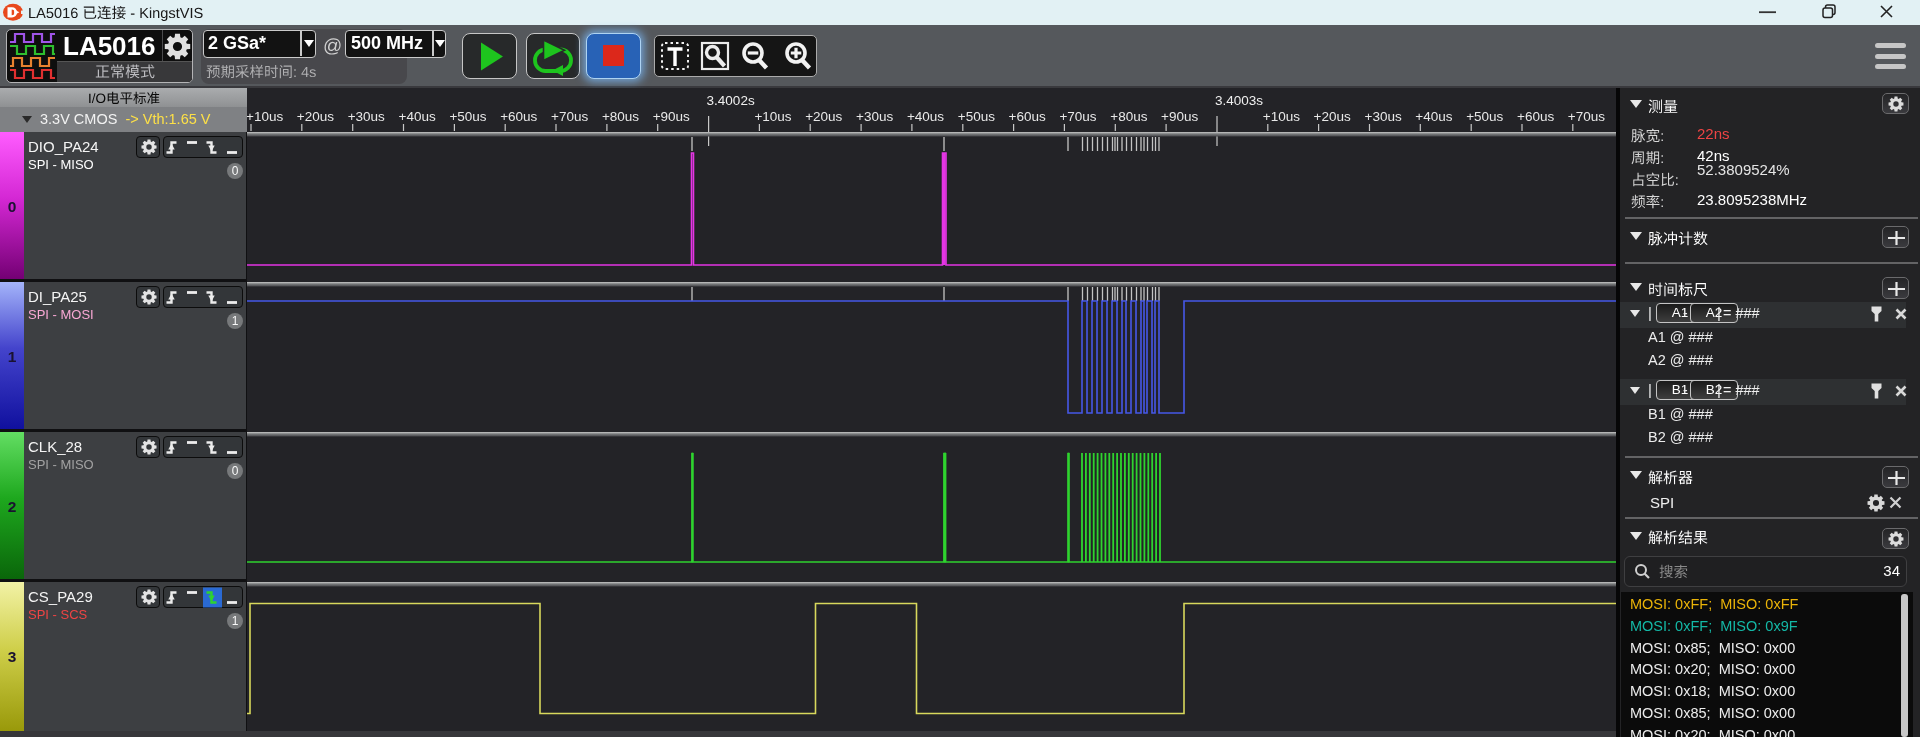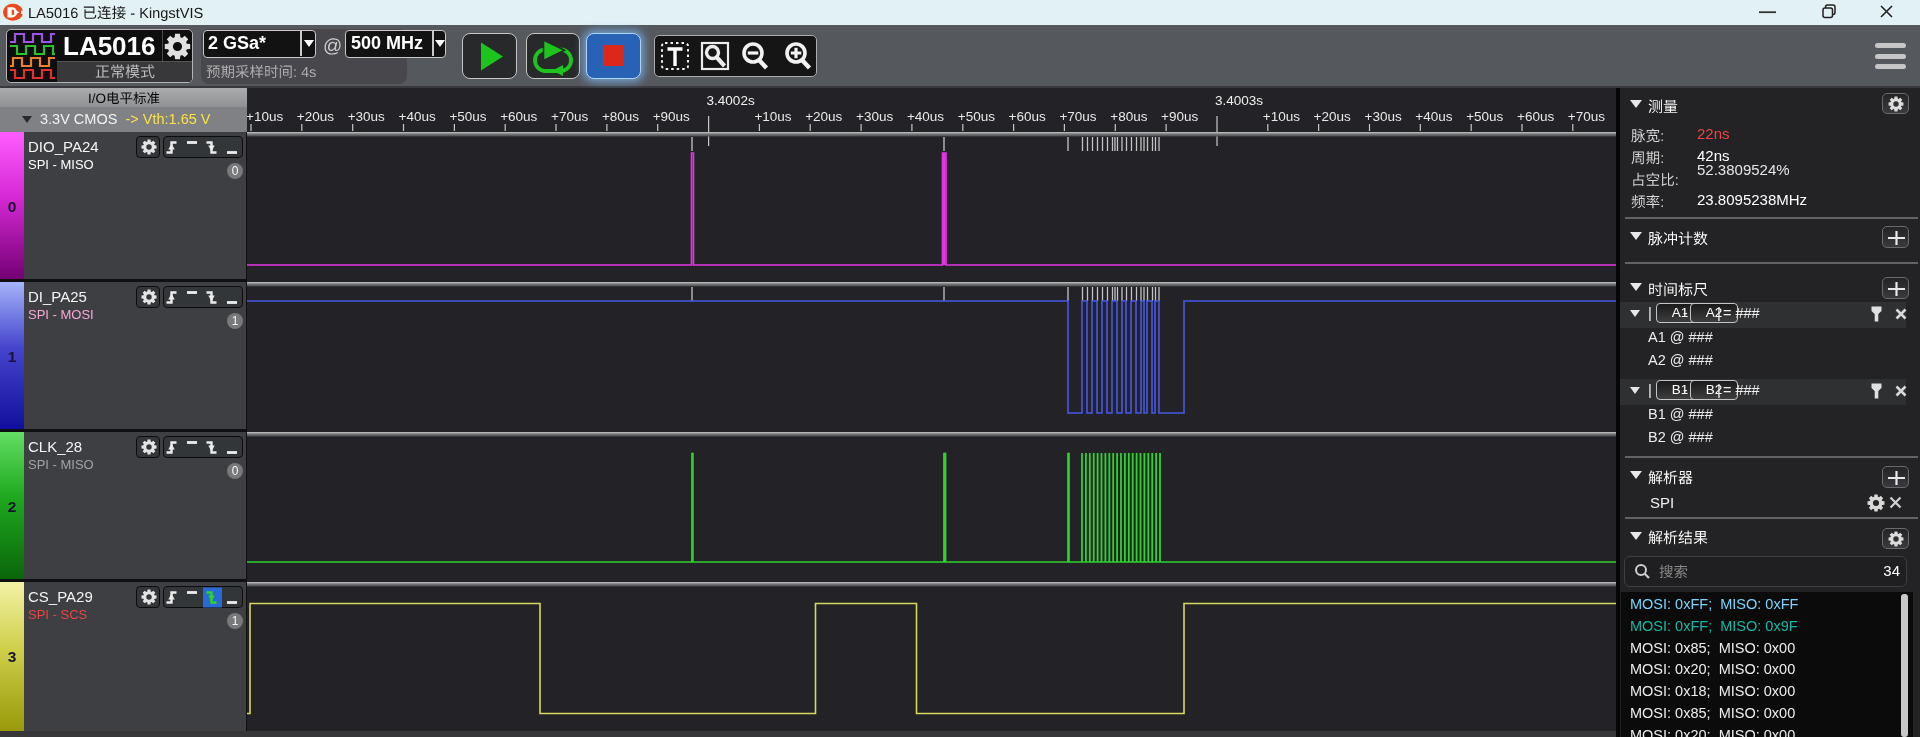--- a/index.html
+++ b/index.html
@@ -323,20 +323,20 @@
 <div class="abs" style="left:1624px;top:556px;width:283px;height:31px;background:#1f1f21;border:1px solid #3f3f41;border-radius:6px"></div>
 <svg class="abs" style="left:1634px;top:563px" width="17" height="17">
     <circle cx="7" cy="7" r="5" fill="none" stroke="#cfcfcf" stroke-width="2"></circle>
     <path d="M10.5 10.5 l4.5 4.5" stroke="#cfcfcf" stroke-width="2.2"></path>
   </svg>
 <svg style="position:absolute;left:1659px;top:562px;overflow:visible" width="40" height="20">
     <path fill="#8a8a8a" d="M2.4 2.8V5.7H0.7V6.8H2.4V9.9L0.6 10.5L0.9 11.5L2.4 11.0V14.8C2.4 15.0 2.3 15.0 2.2 15.0C2.0 15.1 1.5 15.1 0.9 15.0C1.1 15.3 1.2 15.8 1.2 16.1C2.1 16.1 2.6 16.1 3.0 15.9C3.3 15.7 3.4 15.4 3.4 14.8V10.6L5.1 9.9L4.9 8.9L3.4 9.5V6.8H4.9V5.7H3.4V2.8ZM5.5 10.8V11.7H6.1L6.0 11.8C6.6 12.7 7.5 13.6 8.5 14.2C7.2 14.8 5.8 15.1 4.4 15.3C4.6 15.5 4.8 15.9 4.9 16.2C6.5 15.9 8.1 15.5 9.4 14.8C10.6 15.4 11.9 15.9 13.3 16.1C13.4 15.9 13.7 15.4 13.9 15.2C12.7 15.0 11.5 14.7 10.5 14.2C11.6 13.5 12.6 12.4 13.2 11.1L12.6 10.8L12.4 10.8H9.9V9.4H13.3V4.0H10.5V4.9H12.3V6.3H10.5V7.1H12.3V8.5H9.9V2.8H8.9V8.5H6.6V7.1H8.2V6.3H6.6V4.9C7.4 4.7 8.2 4.4 8.8 4.1L8.0 3.3C7.5 3.7 6.5 4.1 5.7 4.4V9.4H8.9V10.8ZM11.7 11.7C11.2 12.5 10.4 13.2 9.5 13.7C8.5 13.2 7.7 12.5 7.1 11.7Z M23.7 13.5C24.9 14.2 26.5 15.2 27.2 15.8L28.1 15.2C27.3 14.5 25.7 13.6 24.5 13.0ZM18.7 13.0C17.9 13.8 16.6 14.6 15.4 15.2C15.6 15.3 16.0 15.7 16.2 15.9C17.4 15.3 18.8 14.3 19.7 13.4ZM17.3 10.4C17.6 10.3 17.9 10.2 20.6 10.1C19.4 10.6 18.4 11.1 17.9 11.2C17.1 11.6 16.5 11.8 16.0 11.8C16.1 12.1 16.2 12.6 16.3 12.8C16.6 12.7 17.2 12.6 21.4 12.3V14.9C21.4 15.0 21.4 15.1 21.1 15.1C20.9 15.1 20.1 15.1 19.2 15.1C19.4 15.4 19.6 15.8 19.6 16.1C20.7 16.1 21.4 16.1 21.9 15.9C22.4 15.8 22.5 15.5 22.5 14.9V12.3L26.1 12.0C26.4 12.4 26.8 12.9 27.0 13.2L27.9 12.6C27.2 11.8 25.9 10.6 24.9 9.8L24.1 10.2C24.5 10.6 24.9 10.9 25.3 11.3L19.0 11.6C21.0 10.9 23.1 9.9 25.0 8.7L24.3 8.0C23.6 8.5 22.9 8.9 22.2 9.2L19.0 9.4C20.0 8.9 21.0 8.3 21.9 7.7L21.5 7.3H27.0V9.1H28.1V6.4H22.3V5.1H27.9V4.1H22.3V2.8H21.2V4.1H15.6V5.1H21.2V6.4H15.5V9.1H16.5V7.3H20.8C19.8 8.1 18.5 8.8 18.1 9.0C17.7 9.3 17.3 9.4 17.0 9.4C17.1 9.7 17.3 10.2 17.3 10.4Z"></path>
   </svg>
 <div class="abs" style="left:1866px;top:562px;width:34px;text-align:right;font-size:15px;color:#fff">34</div>
 <div class="abs" style="left:1621px;top:592px;width:292px;height:145px;background:#0b0b0b"></div>
-<div class="abs" style="left:1630px;top:596.0px;font-size:14.5px;color:#7dd3fc;white-space:pre">MOSI: 0xFF;  MISO: 0xFF</div>
+<div class="abs" style="left:1630px;top:596.0px;font-size:14.5px;color:#eab308;white-space:pre">MOSI: 0xFF;  MISO: 0xFF</div>
 <div class="abs" style="left:1630px;top:617.8px;font-size:14.5px;color:#14b8a6;white-space:pre">MOSI: 0xFF;  MISO: 0x9F</div>
 <div class="abs" style="left:1630px;top:639.6px;font-size:14.5px;color:#ececec;white-space:pre">MOSI: 0x85;  MISO: 0x00</div>
 <div class="abs" style="left:1630px;top:661.4px;font-size:14.5px;color:#ececec;white-space:pre">MOSI: 0x20;  MISO: 0x00</div>
 <div class="abs" style="left:1630px;top:683.2px;font-size:14.5px;color:#ececec;white-space:pre">MOSI: 0x18;  MISO: 0x00</div>
 <div class="abs" style="left:1630px;top:705.0px;font-size:14.5px;color:#ececec;white-space:pre">MOSI: 0x85;  MISO: 0x00</div>
 <div class="abs" style="left:1630px;top:726.8px;font-size:14.5px;color:#ececec;white-space:pre">MOSI: 0x20;  MISO: 0x00</div>
 <div class="abs" style="left:1901px;top:594px;width:7px;height:143px;background:#c8c8c8;border-radius:3px"></div>
 <div class="abs" style="left:0;top:731px;width:1616px;height:6px;background:#37373a"></div>
 </body></html>

